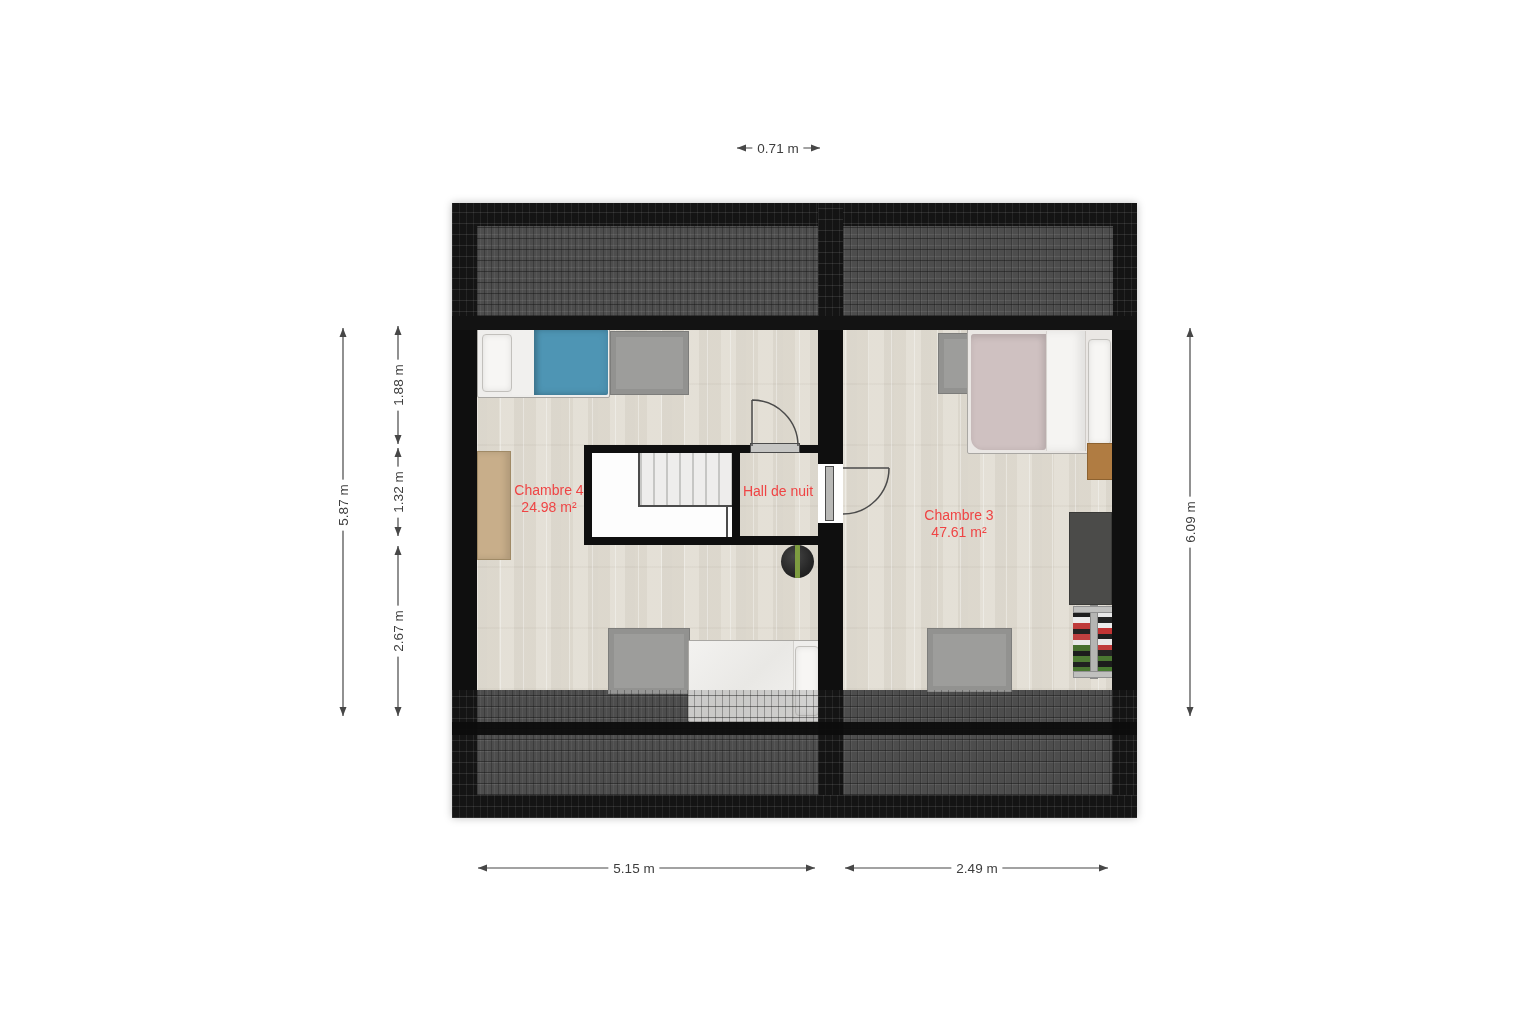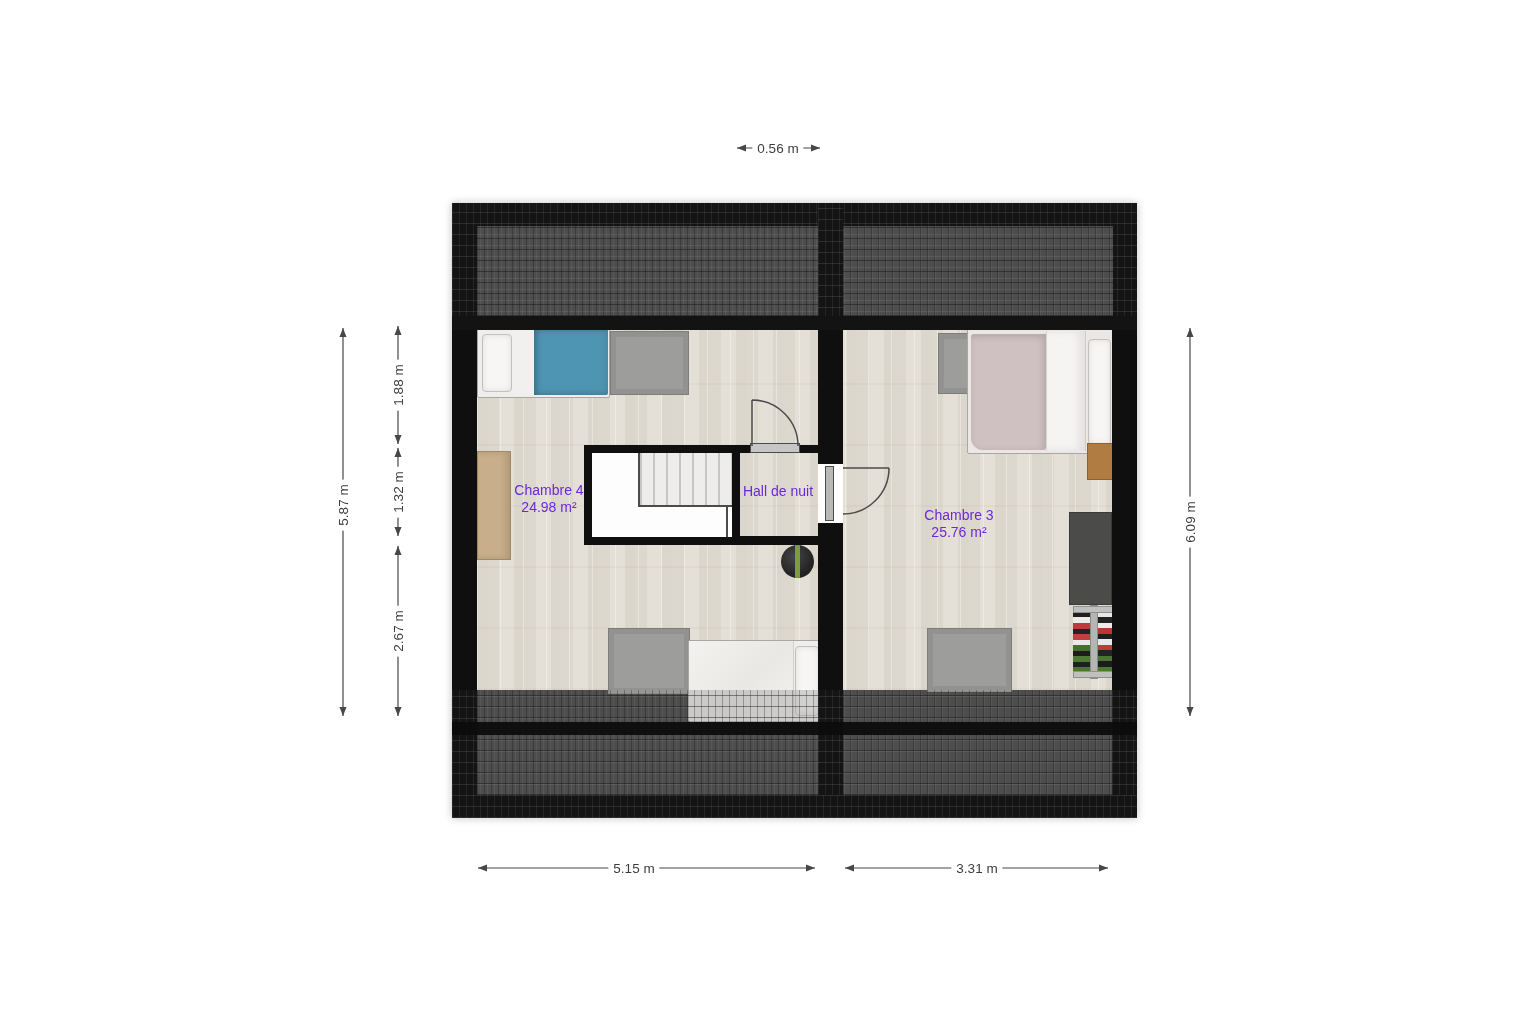--- a/index.html
+++ b/index.html
@@ -28,21 +28,21 @@
     background-image:
       repeating-linear-gradient(90deg, rgba(255,255,255,0.35) 0 1px, transparent 1px 23px),
       repeating-linear-gradient(90deg, rgba(140,130,110,0.10) 0 10px, rgba(190,182,165,0.20) 10px 22px, rgba(228,223,211,0.12) 22px 37px),
       repeating-linear-gradient(0deg, rgba(120,110,95,0.06) 0 2px, transparent 2px 61px);
   }
   
   .rug{background:#9d9d9b;border:1px solid #7d7d7b;box-shadow:inset 0 0 0 5px #929290;}
   .bed{background:#efeeec;border:1px solid #a9a7a3;border-radius:2px;}
   .pillow{position:absolute;background:#f7f6f4;border:1px solid #c2c0bc;border-radius:4px;
           box-shadow:inset 0 0 6px rgba(0,0,0,0.10);}
-  .label{color:#6d28d9;font-size:14px;line-height:17px;text-align:center;white-space:nowrap;
+  .label{color:#ef4444;font-size:14px;line-height:17px;text-align:center;white-space:nowrap;
          transform:translate(-50%,-50%);}
   .dim-label{color:#3d3d3d;font-size:13.5px;background:#ffffff;padding:0 5px;white-space:nowrap;
          transform:translate(-50%,-50%);}
   .dim-label.vert{transform:translate(-50%,-50%) rotate(-90deg);}
   svg{pointer-events:none;}
 </style>
 </head>
 <body>
 
 <div id="canvas">
@@ -153,25 +153,25 @@
 
   <div class="abs label" style="left:549px;top:499px;">
     <div>Chambre 4</div>
     <div>24.98 m²</div>
   </div>
   <div class="abs label" style="left:778px;top:491px;">
     <div>Hall de nuit</div>
   </div>
   <div class="abs label" style="left:959px;top:524px;">
     <div>Chambre 3</div>
-    <div>25.76 m²</div>
+    <div>47.61 m²</div>
   </div>
 
-  <div class="abs dim-label" style="left:778px;top:148px;">0.56 m</div>
+  <div class="abs dim-label" style="left:778px;top:148px;">0.71 m</div>
   <div class="abs dim-label vert" style="left:343px;top:505px;">5.87 m</div>
   <div class="abs dim-label vert" style="left:398px;top:385px;">1.88 m</div>
   <div class="abs dim-label vert" style="left:398px;top:492px;">1.32 m</div>
   <div class="abs dim-label vert" style="left:398px;top:631px;">2.67 m</div>
   <div class="abs dim-label vert" style="left:1190px;top:522px;">6.09 m</div>
   <div class="abs dim-label" style="left:634px;top:868px;">5.15 m</div>
-  <div class="abs dim-label" style="left:977px;top:868px;">3.31 m</div>
+  <div class="abs dim-label" style="left:977px;top:868px;">2.49 m</div>
 
 </div>
 
 </body></html>

